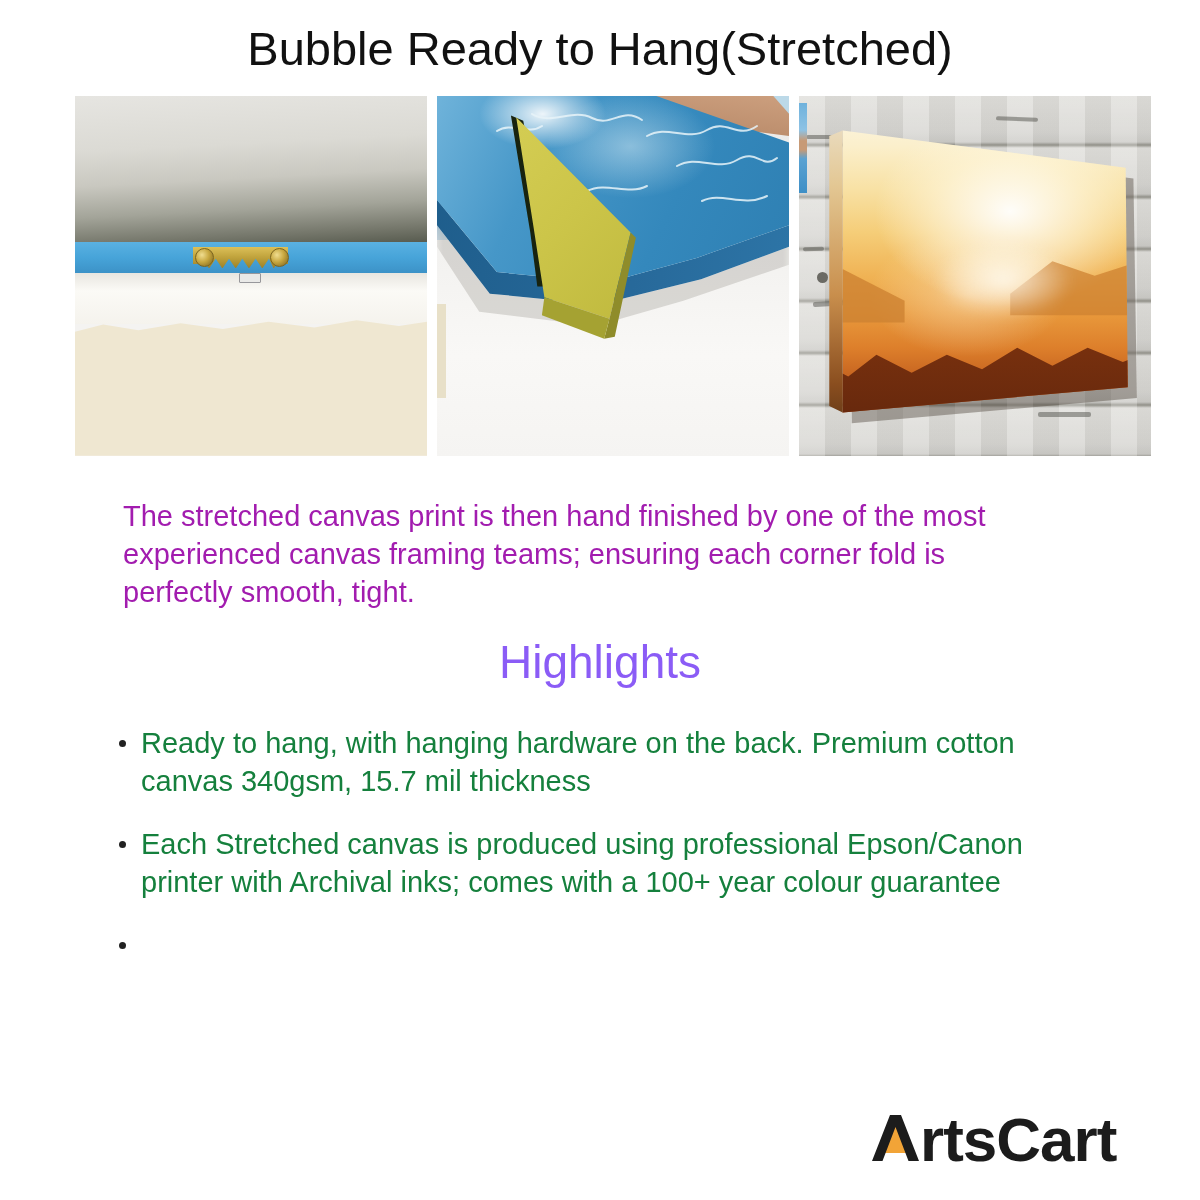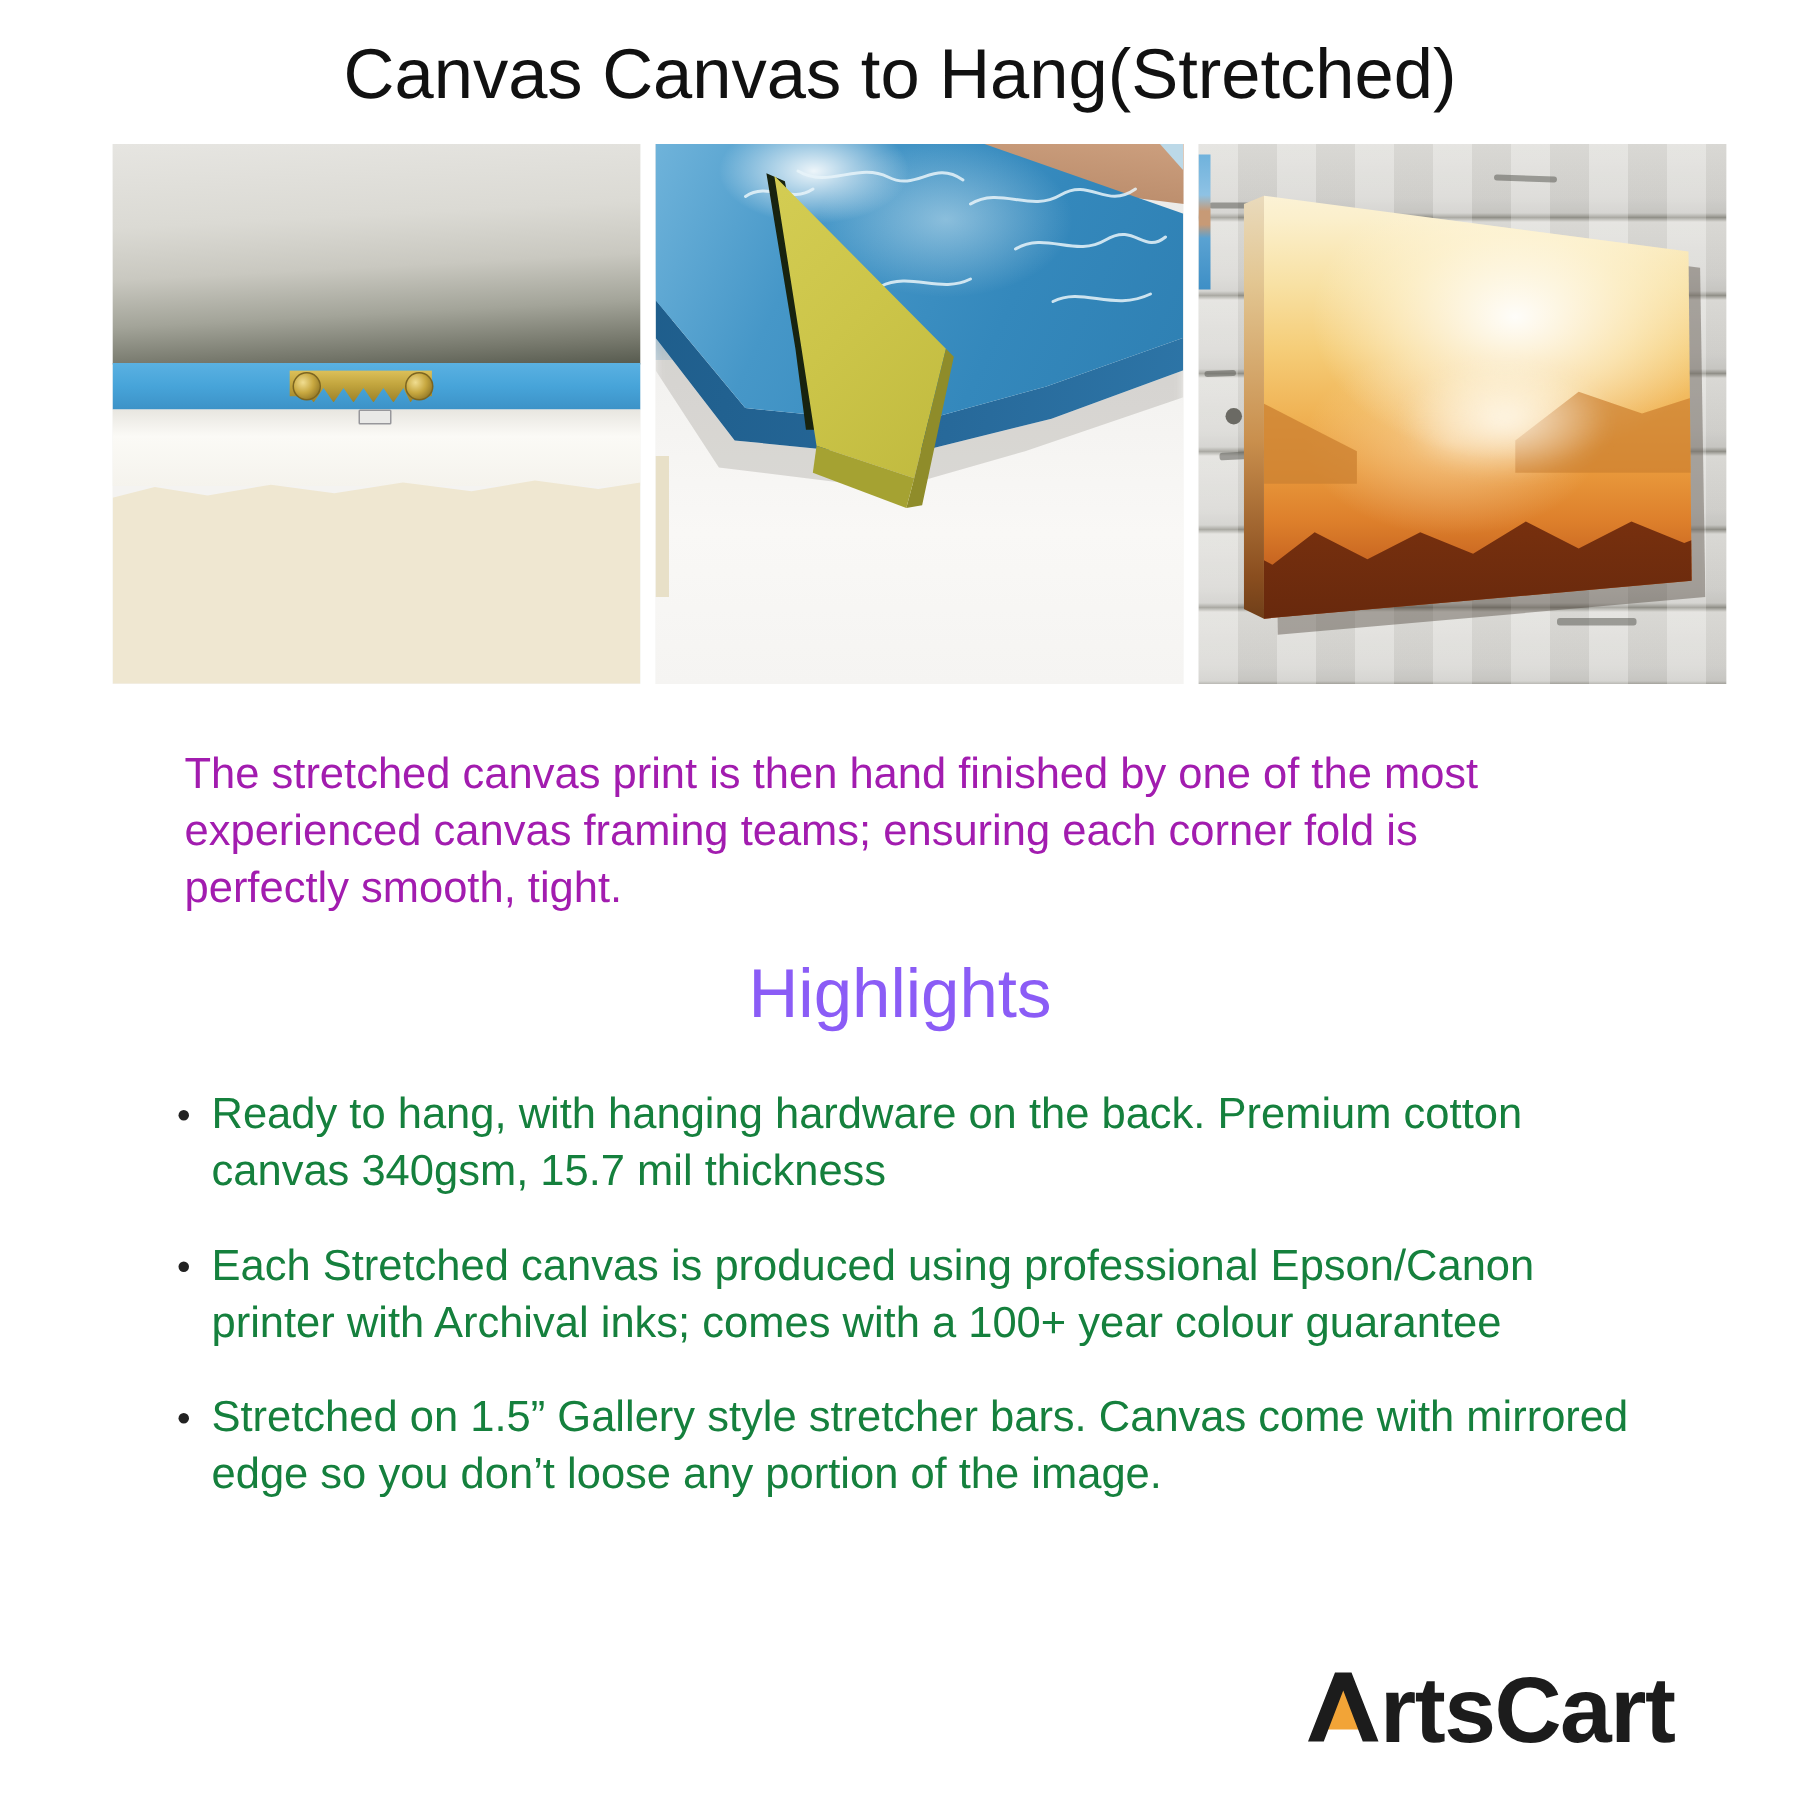--- a/index.html
+++ b/index.html
@@ -111,21 +111,21 @@
     font-size:29px;line-height:38px;max-width:955px;color:#15803d;}
   .bullet-dot{position:absolute;left:1px;top:16px;width:7px;height:7px;border-radius:50%;background:#222;}
   
   .logo{position:absolute;right:36px;top:1095px;width:300px;height:80px;}
 </style>
 </head>
 <body>
 
 <div class="page">
 
-  <h1 class="title">Canvas Canvas to Hang(Stretched)</h1>
+  <h1 class="title">Bubble Ready to Hang(Stretched)</h1>
 
   <div class="gallery">
 
     <figure class="photo" style="margin:0">
       <div class="p1-wall"></div>
       <div class="p1-rail"></div>
       <div class="p1-white"></div>
       <div class="p1-cream"></div>
       <div class="p1-staple"></div>
       <div class="p1-hanger"></div>
@@ -188,21 +188,20 @@
     <li>
       <span class="bullet-dot"></span>
       <span>Ready to hang,  with hanging hardware on the back.  Premium cotton canvas 340gsm, 15.7 mil thickness</span>
     </li>
     <li>
       <span class="bullet-dot"></span>
       <span>Each Stretched canvas is produced using professional Epson/Canon printer with Archival inks; comes with a 100+ year colour guarantee</span>
     </li>
     <li>
       <span class="bullet-dot"></span>
-      <span>Stretched on 1.5” Gallery style stretcher bars. Canvas come with mirrored edge so you don’t loose any portion of the image.</span>
     </li>
   </ul>
 
   <svg class="logo" viewBox="0 0 300 80">
 
     <polygon points="31.5,23 43,58 20,58" fill="#F2A437"></polygon>
 
     <path d="M26,20 L37,20 L55,66 L44.5,66 L31.5,32 L18.5,66 L8,66 Z" fill="#1C1C1C"></path>
     <text x="56" y="66" font-family="Liberation Sans, sans-serif" font-size="62" font-weight="bold" letter-spacing="-1" fill="#1C1C1C">rtsCart</text>
   </svg>

